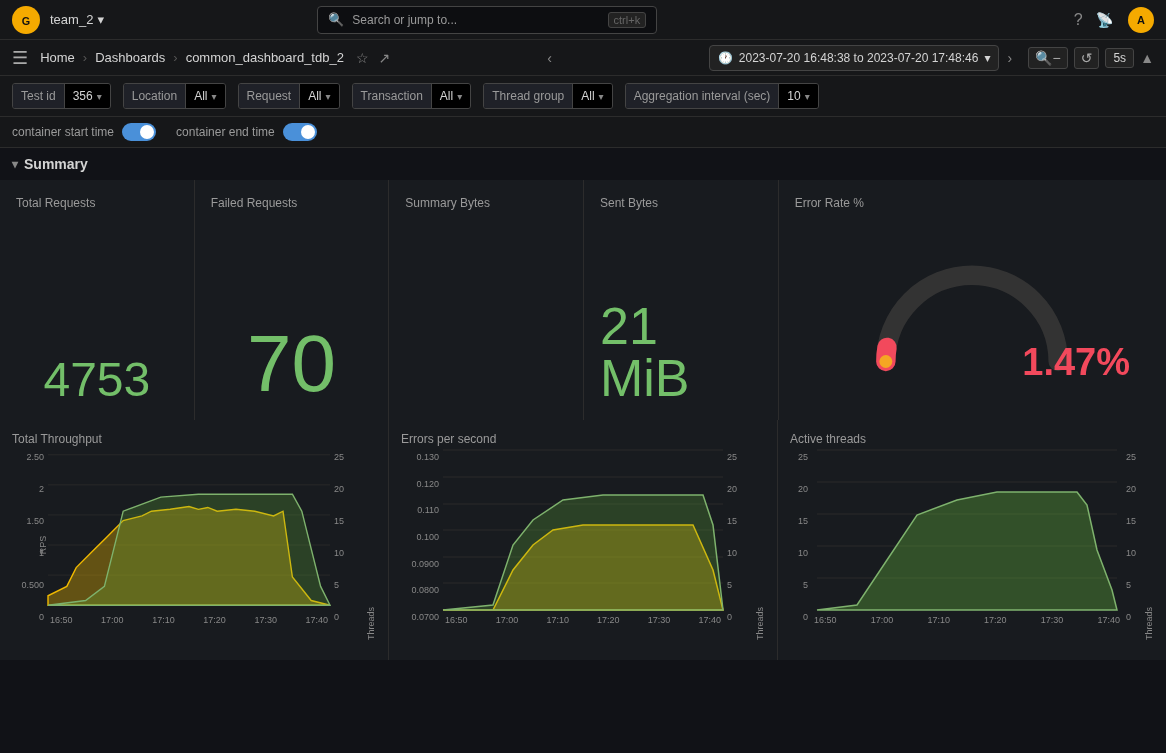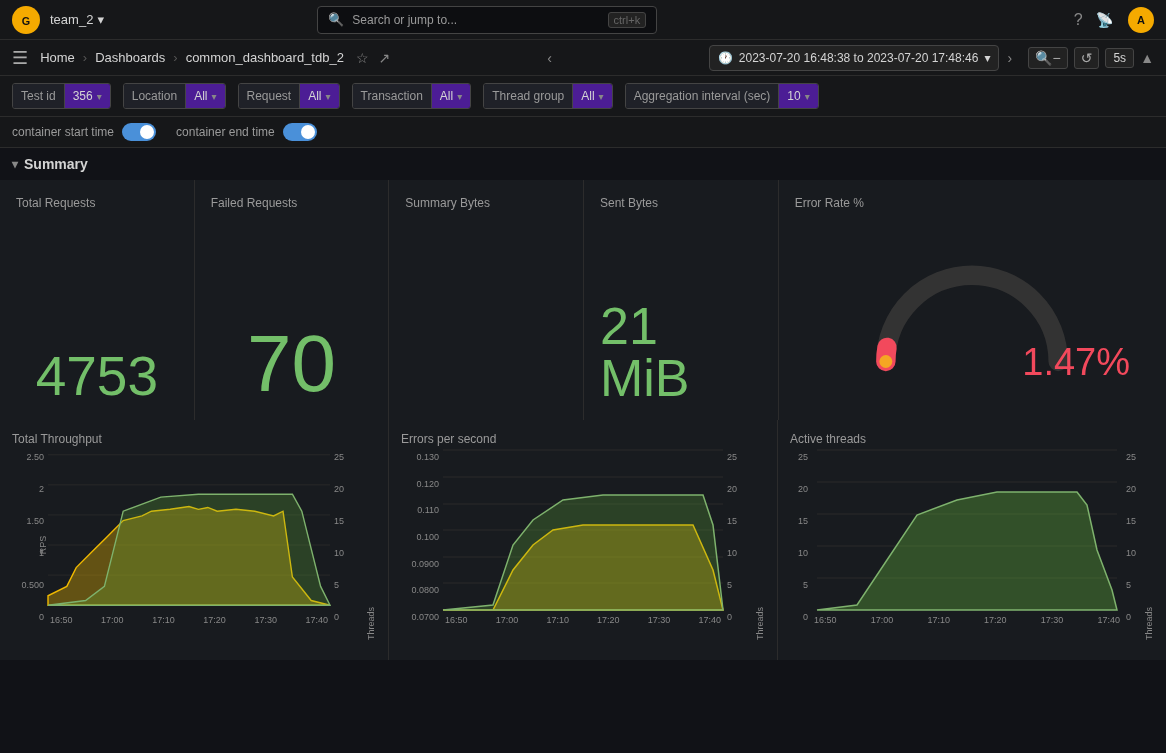--- a/index.html
+++ b/index.html
@@ -45,21 +45,21 @@
       background: #161719; border-bottom: 1px solid #2c2c2c; padding: 7px 12px;
     }
     .filter-item {
       display: flex; align-items: center; border: 1px solid #444; border-radius: 3px; height: 26px; overflow: hidden;
     }
     .filter-label {
       background: #1f2128; color: #9a9a9a; padding: 0 8px; font-size: 12px; height: 100%; display: flex; align-items: center;
       border-right: 1px solid #444;
     }
     .filter-val {
-      background: #4c1d95; color: #d4d4d4; padding: 0 8px; font-size: 12px; height: 100%; display: flex; align-items: center; gap: 4px;
+      background: #000000; color: #d4d4d4; padding: 0 8px; font-size: 12px; height: 100%; display: flex; align-items: center; gap: 4px;
       cursor: pointer;
     }
     .filter-val .arrow { color: #888; font-size: 10px; }
 
     
     .toggle-bar {
       display: flex; align-items: center; gap: 20px;
       background: #161719; border-bottom: 1px solid #2c2c2c; padding: 6px 12px;
     }
     .toggle-item { display: flex; align-items: center; gap: 8px; font-size: 12px; color: #9a9a9a; }
@@ -212,21 +212,21 @@
   <div class="section-header">
     <span class="chevron">▾</span>
     <span>Summary</span>
   </div>
 
   <div style="display:grid; grid-template-columns: 1fr 1fr 1fr 1fr 2fr; gap:1px; background:#2c2c2c;">
 
     <div class="card" style="height:240px;justify-content:space-between;">
       <div class="card-title">Total Requests</div>
       <div style="flex:1; display:flex; align-items:center; justify-content:center;">
-        <div class="card-value" style="font-size:55px;">4753</div>
+        <div class="card-value" style="font-size:48px;">4753</div>
       </div>
     </div>
 
     <div class="card" style="height:240px;">
       <div class="card-title">Failed Requests</div>
       <div style="flex:1; display:flex; align-items:center; justify-content:center;">
         <div class="card-value" style="font-size:80px;">70</div>
       </div>
     </div>
 
@@ -245,21 +245,21 @@
       <div class="card-title">Error Rate %</div>
       <div class="gauge-container">
         <svg viewBox="0 0 200 130" width="220" height="140">
 
           <path d="M 20 110 A 80 80 0 0 1 180 110" fill="none" stroke="#333" stroke-width="18" stroke-linecap="round"></path>
 
           <path d="M 20 110 A 80 80 0 0 1 180 110" fill="none" stroke="#f2495c" stroke-width="18" stroke-linecap="round" stroke-dasharray="251.2" stroke-dashoffset="238"></path>
 
           <circle cx="20" cy="110" r="6" fill="#f5a623"></circle>
         </svg>
-        <div class="gauge-value" style="font-size:38px; font-weight:400; color:#f2495c; text-align:center; margin-top:-40px;">1.47%</div>
+        <div class="gauge-value" style="font-size:38px; font-weight:700; color:#f2495c; text-align:center; margin-top:-40px;">1.47%</div>
       </div>
     </div>
   </div>
 
   <div class="charts-row">
 
     <div class="chart-card">
       <div class="chart-title">Total Throughput</div>
       <div style="display:flex; height:190px; margin-top:4px;">
 

